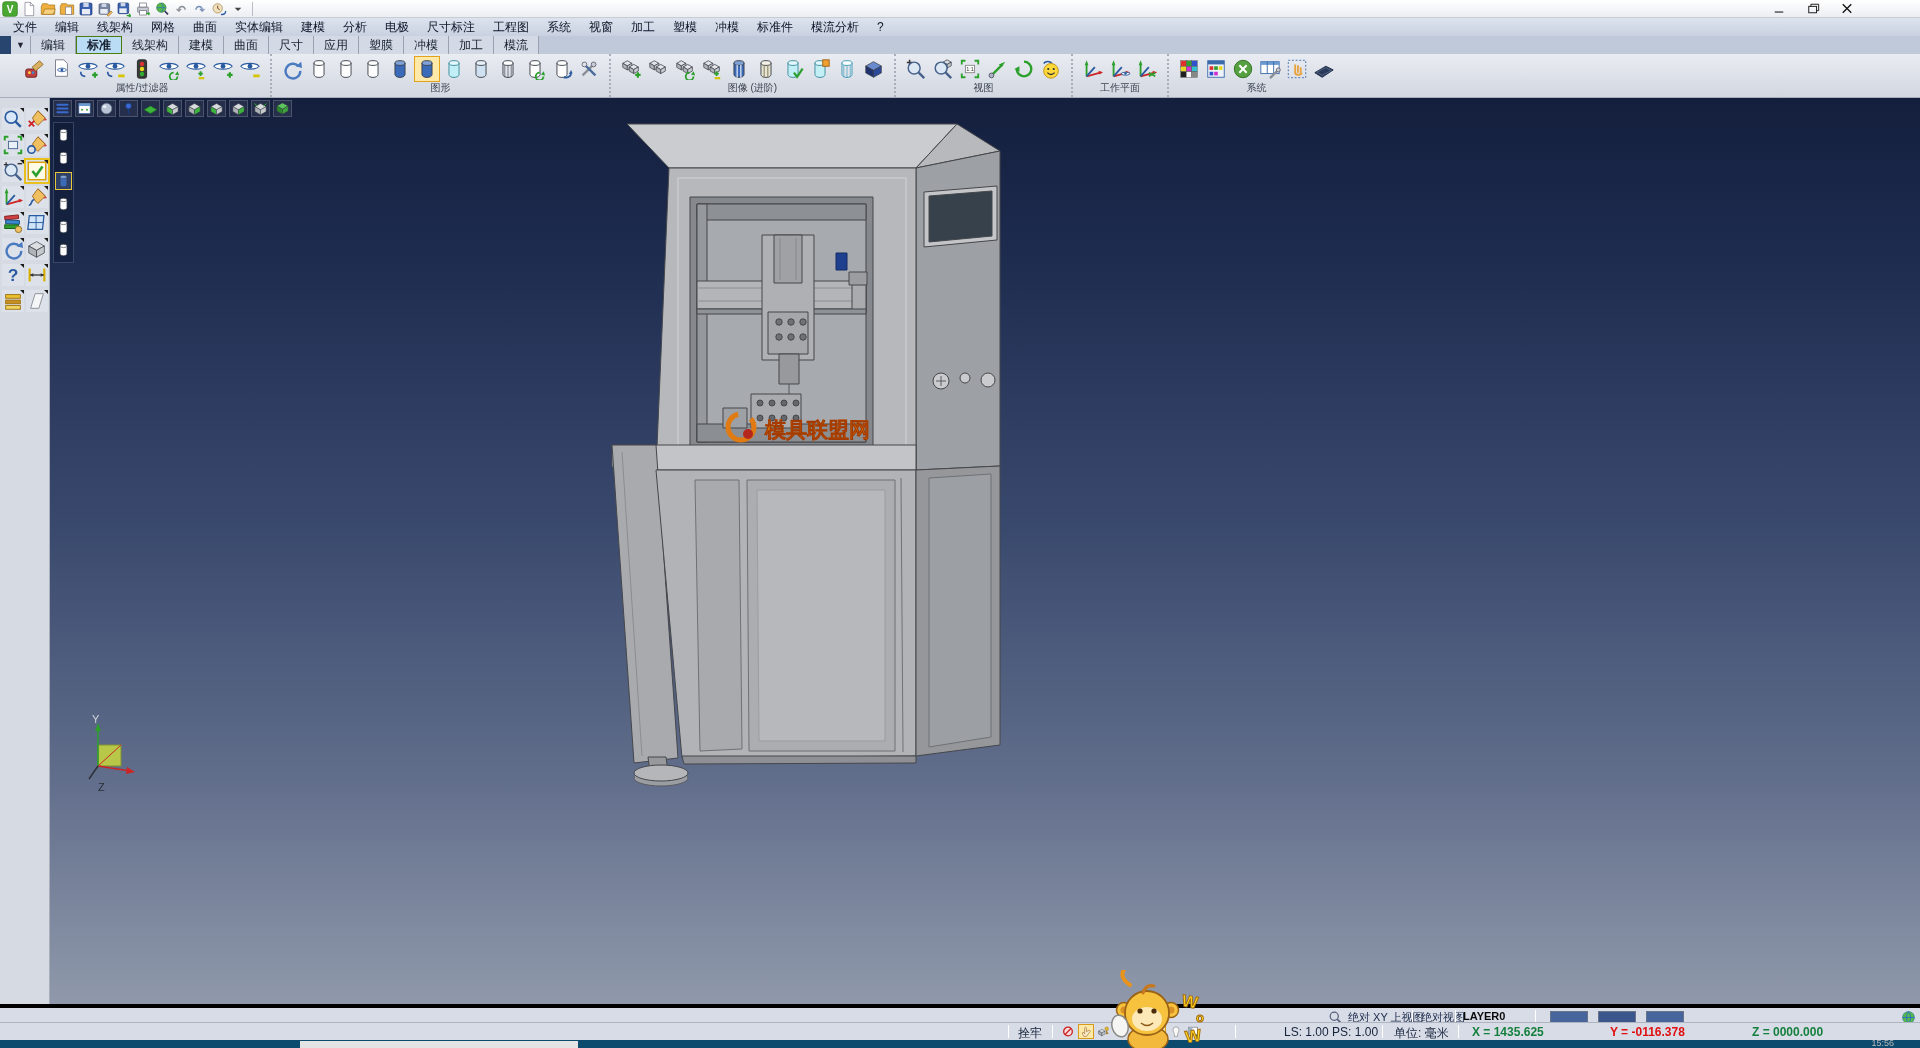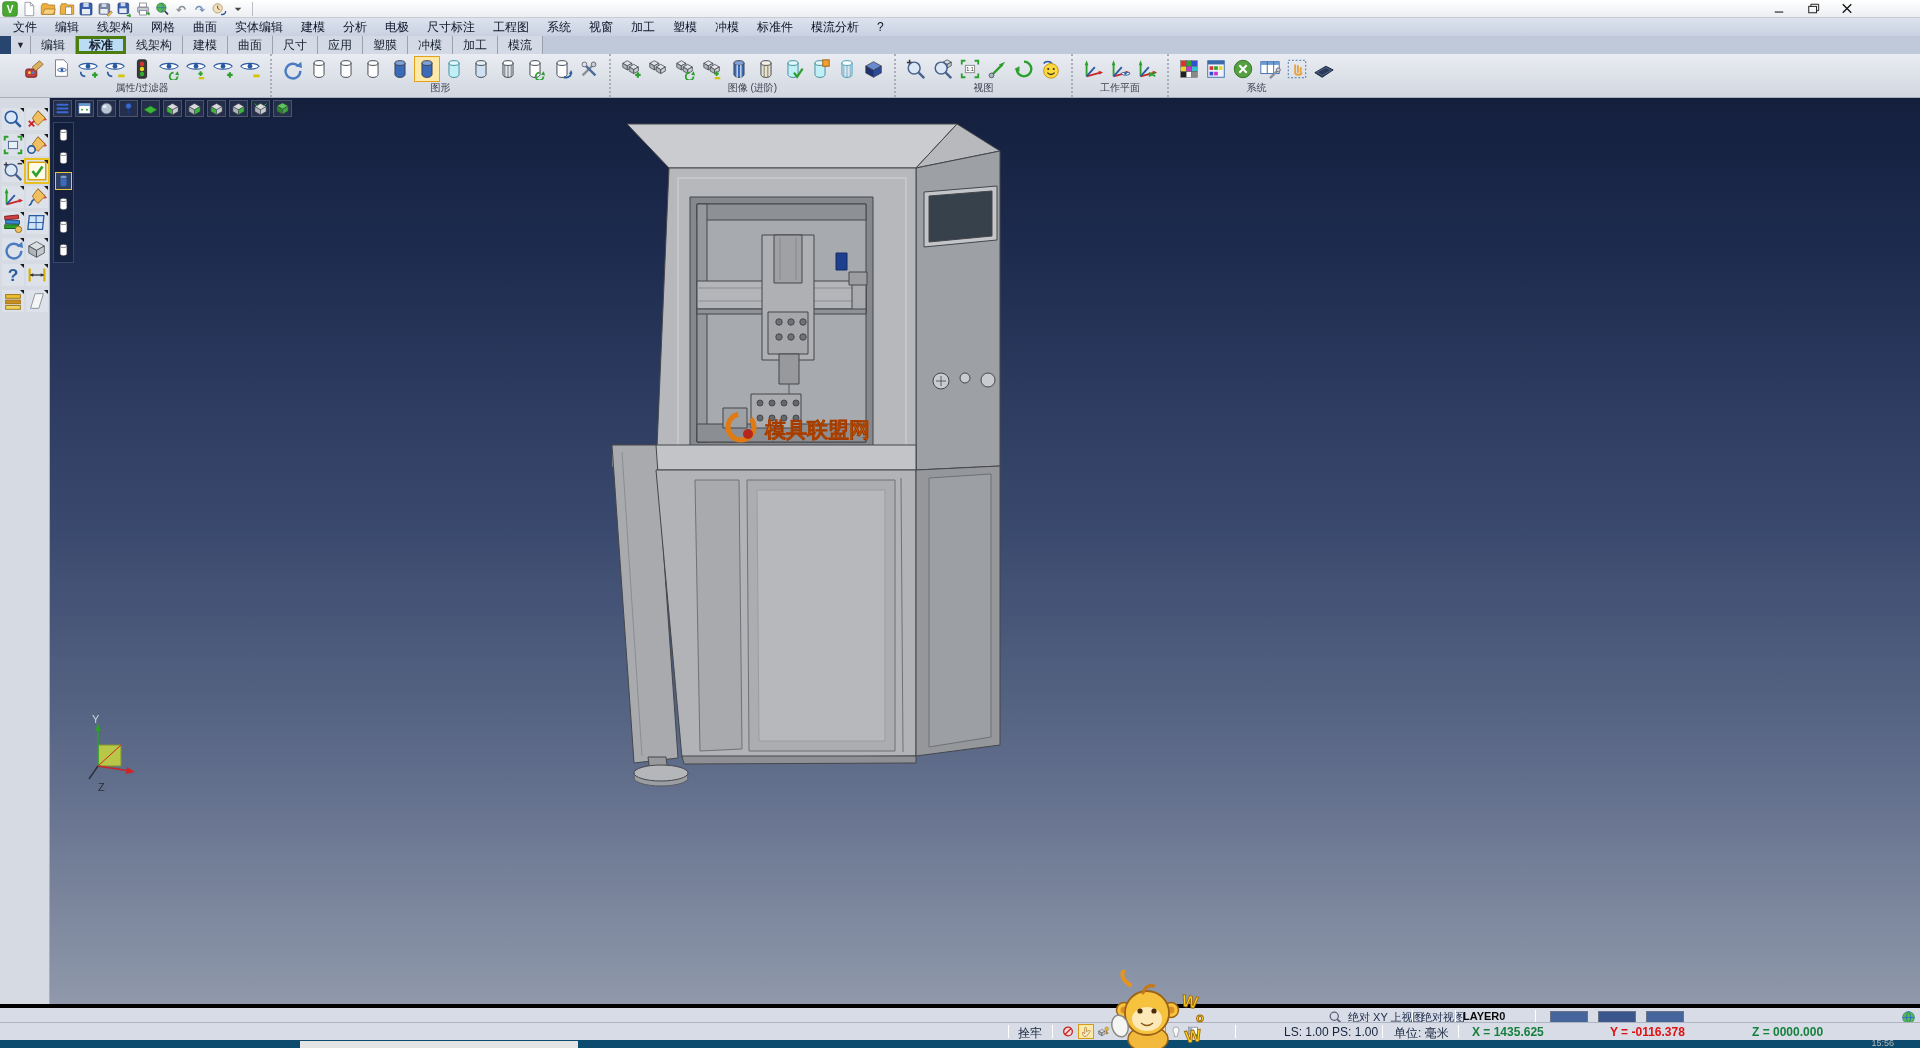--- a/index.html
+++ b/index.html
@@ -16,21 +16,21 @@
 
   
   .menubar { position:absolute; left:0; top:18px; width:1920px; height:18px; background:linear-gradient(#dde3ee,#c9d1e1); display:flex; align-items:center; padding-left:4px; z-index:19; }
   .menu-item { font-size:12px; color:#0c1628; padding:0 9px; cursor:default; }
 
   
   .tabrow { position:absolute; left:0; top:36px; width:1920px; height:18px; background:#bfc9da; display:flex; align-items:stretch; z-index:18; }
   .corner-block { width:11px; height:18px; background:#27456f; }
   .tab-dd { width:20px; display:flex; align-items:center; justify-content:center; font-size:9px; color:#223; border-right:1px solid #9aa2b2; background:#d4dae5; }
   .tab { font-size:12px; color:#16202f; padding:1px 10px 0; border-right:1px solid #9aa2b2; background:#d4dae5; display:flex; align-items:center; }
-  .tab.active { background:#bbdcf5; font-weight:bold; border:3px solid #4d7c0f; }
+  .tab.active { background:#bbdcf5; font-weight:bold; border:1px solid #4d7c0f; }
 
   
   .ribbon { position:absolute; left:0; top:54px; width:1920px; height:44px; background:linear-gradient(#e9ecf1,#d2d7e1); border-bottom:1px solid #a8aeba; display:flex; padding-left:14px; z-index:17; }
   .rgroup { position:relative; padding:2px 7px 0 7px; border-left:2px dotted #a8aeba; height:100%; }
   .rgroup:first-child { border-left:none; }
   .ricons { display:flex; gap:1px; }
   .tbico { width:26px; height:26px; padding:1px; display:inline-block; border:1px solid transparent; }
   .tbico.selected { background:#ffe9a8; border:1px solid #e3a21a; }
   .glabel { position:absolute; bottom:2px; left:0; right:0; text-align:center; font-size:10px; color:#3c4350; white-space:nowrap; }
 

